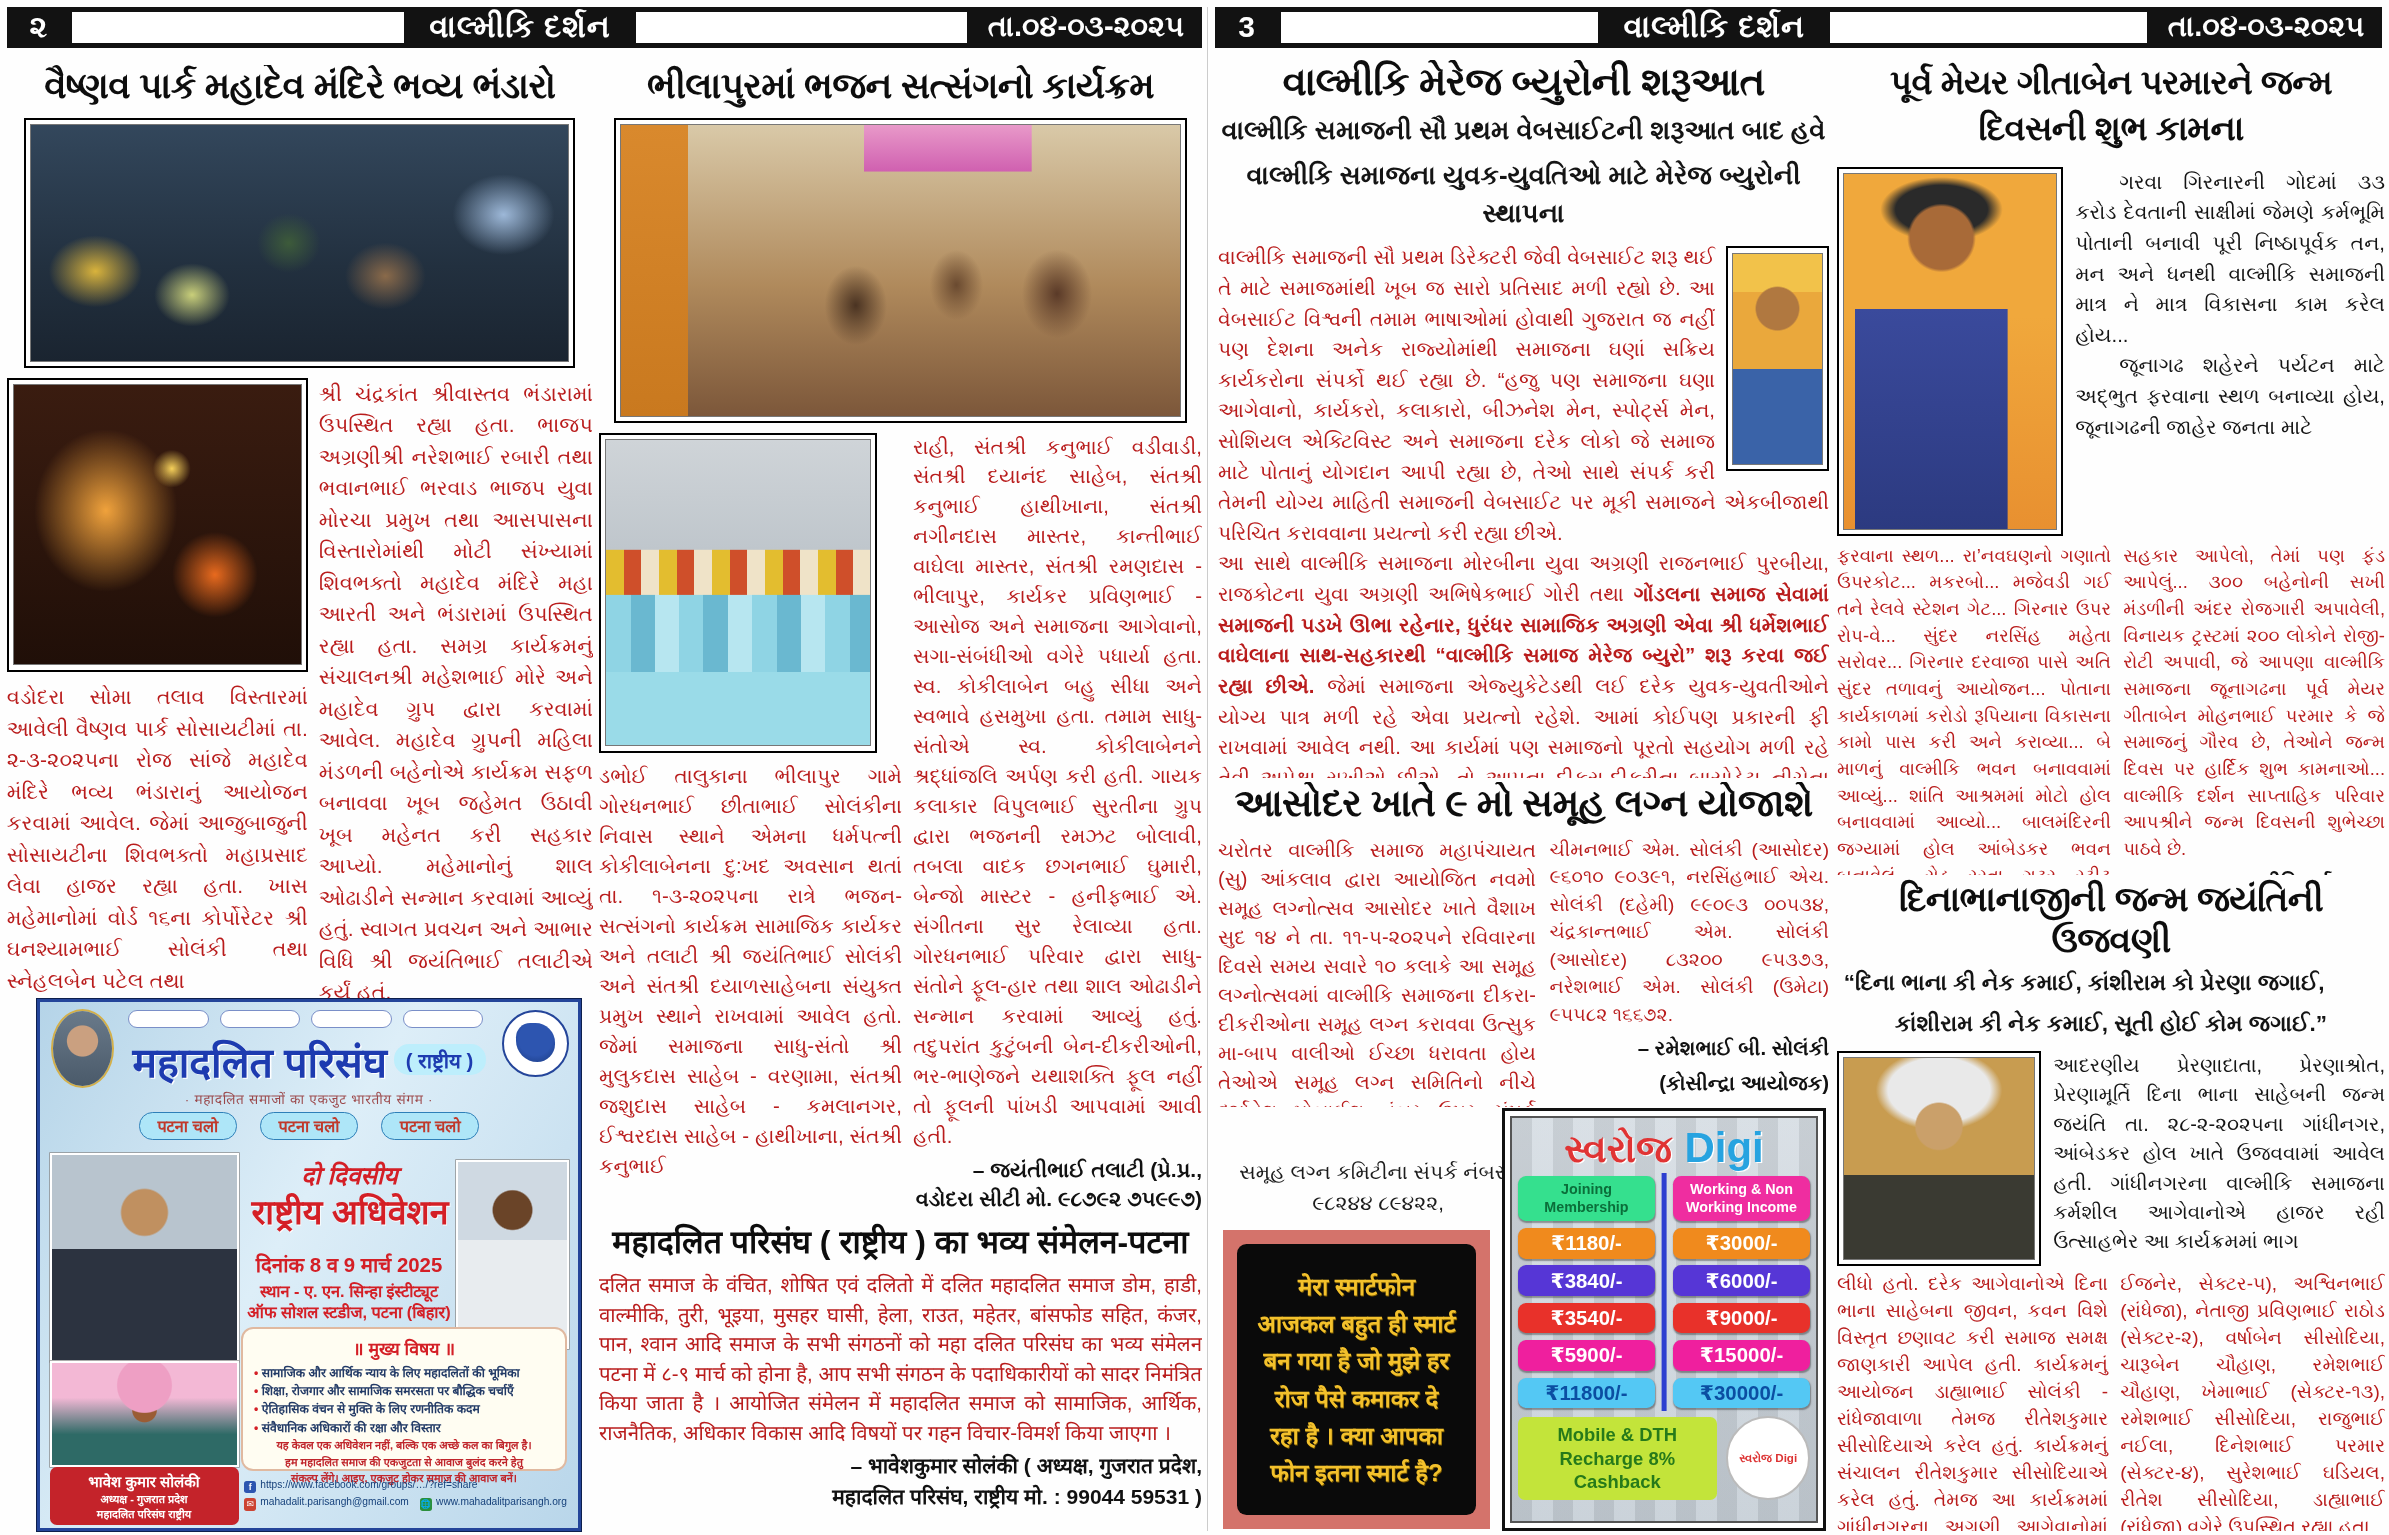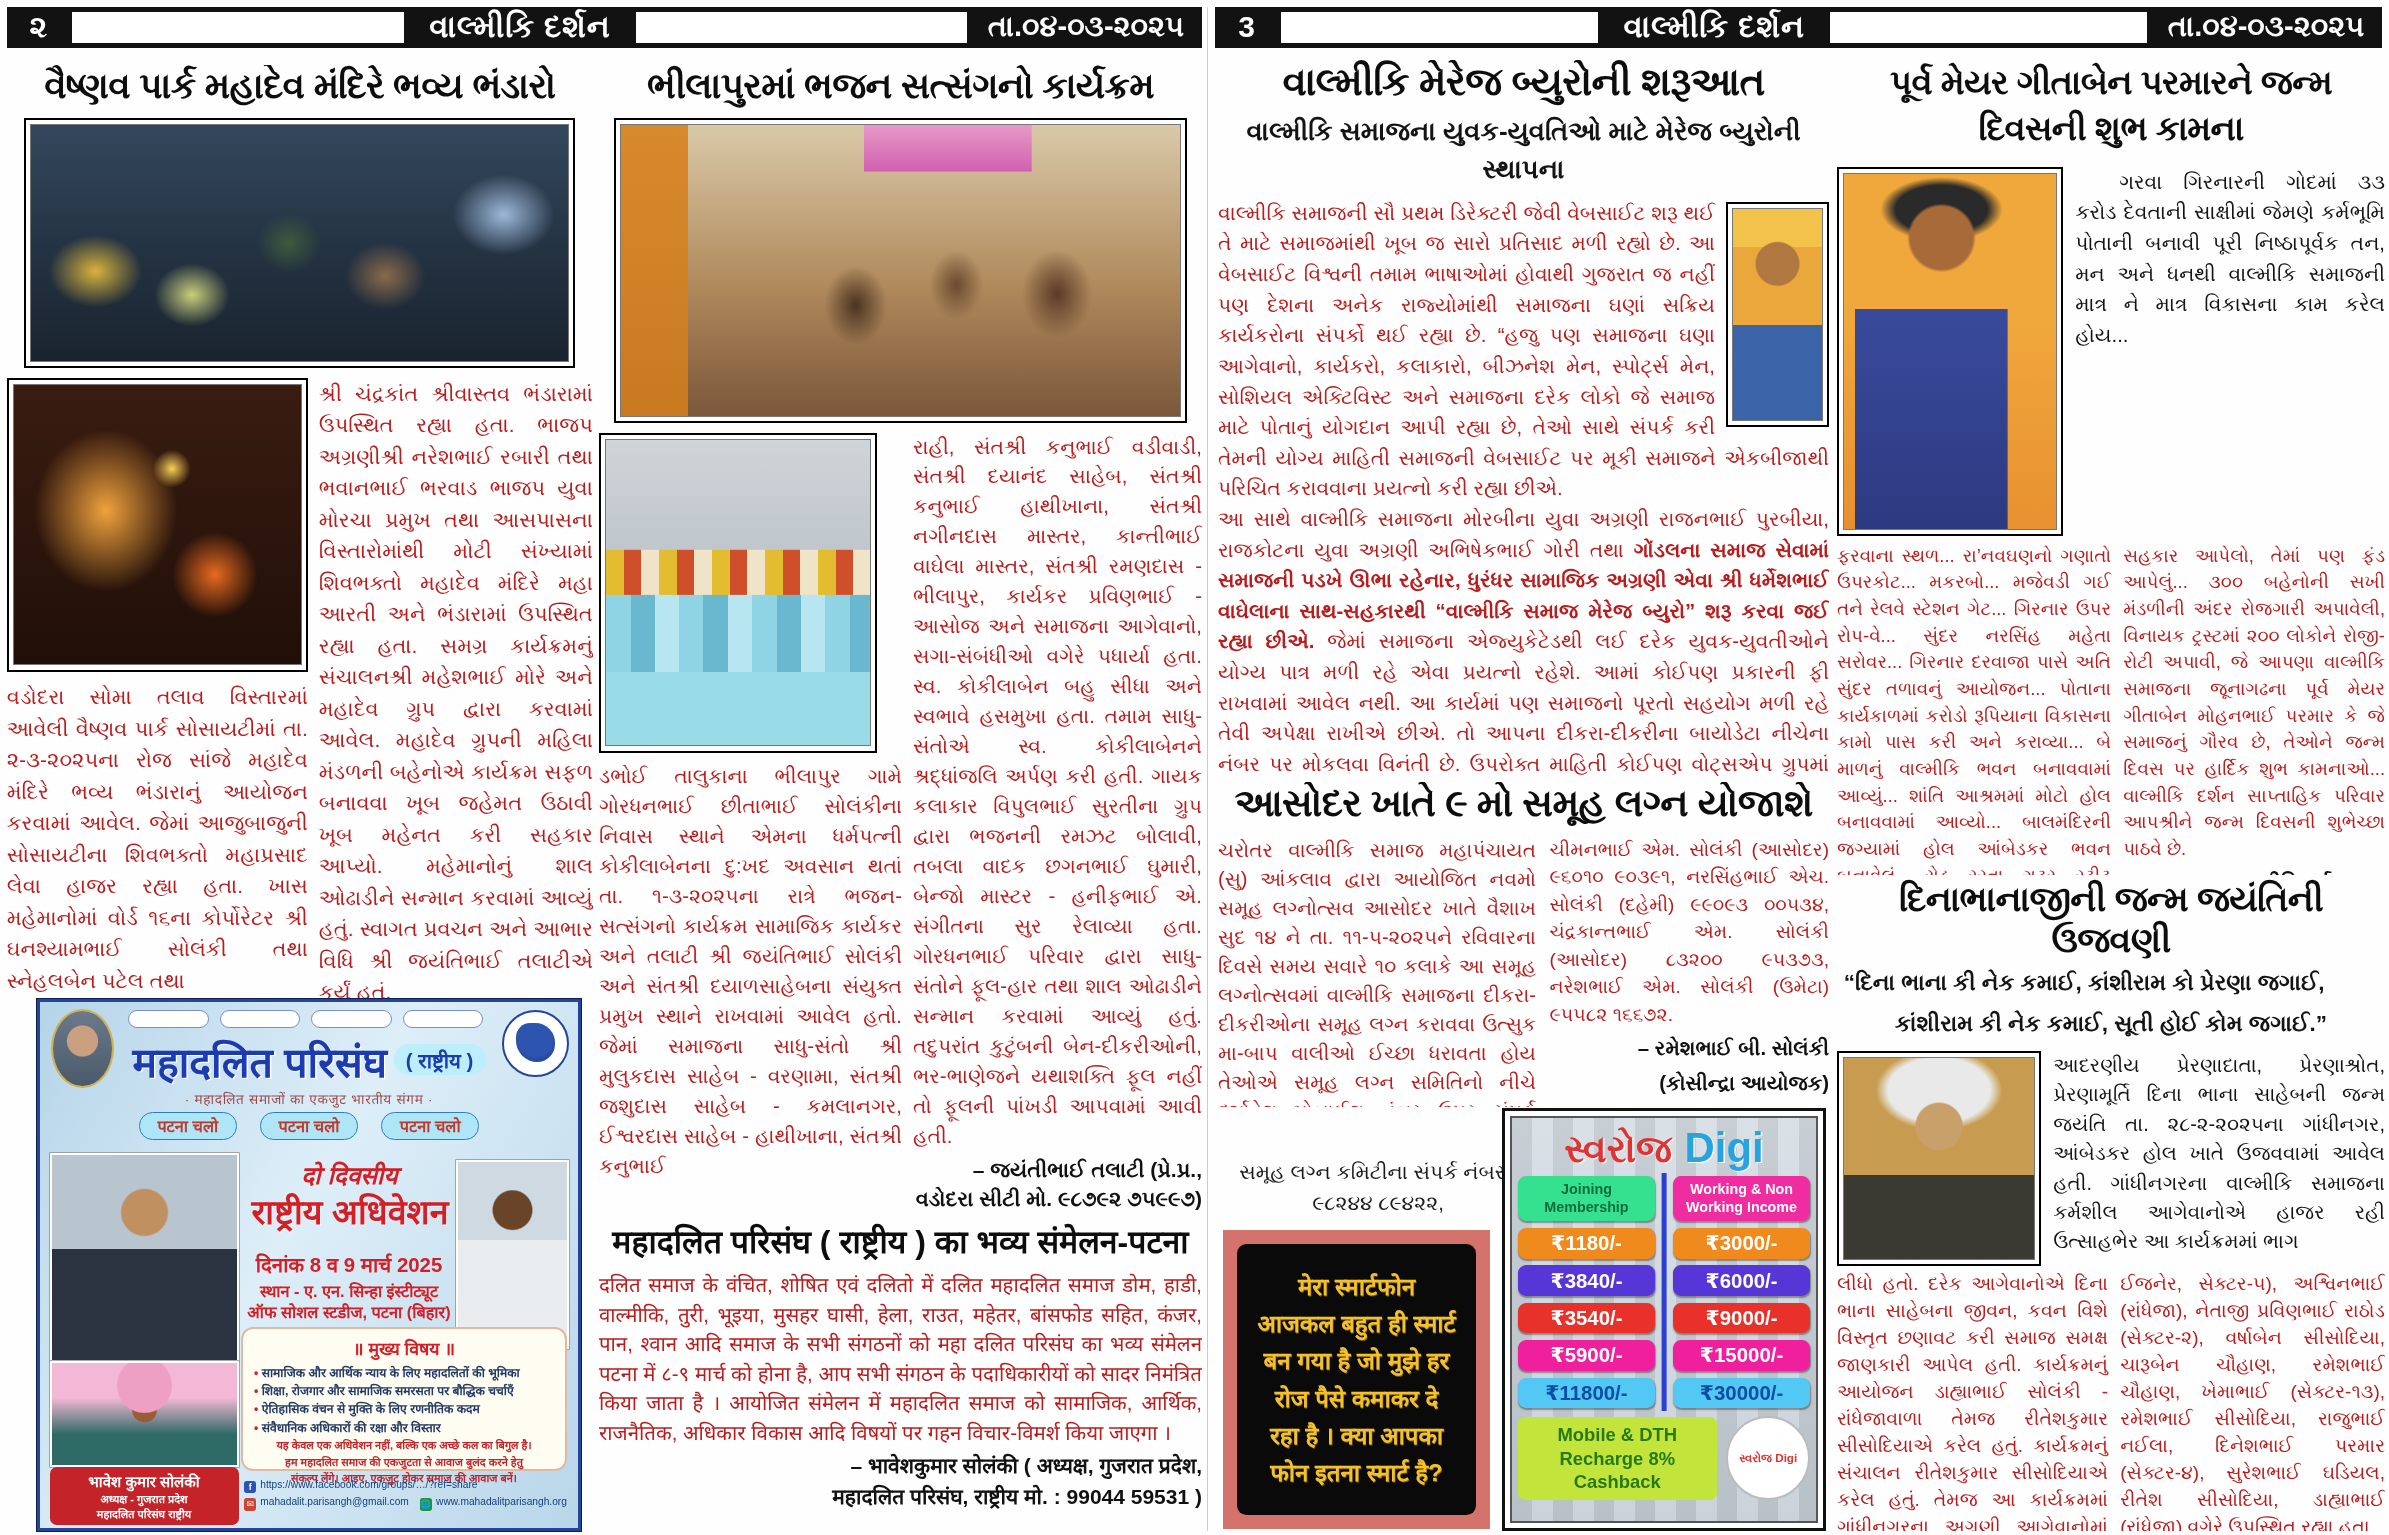--- a/index.html
+++ b/index.html
@@ -315,20 +315,21 @@
 
   <div class="art" id="artC">
     <div class="h1">महादलित परिसंघ ( राष्ट्रीय ) का भव्य संमेलन-पटना</div>
     <div class="body">दलित समाज के वंचित, शोषित एवं दलितो में दलित महादलित समाज डोम, हाडी, वाल्मीकि, तुरी, भूइया, मुसहर घासी, हेला, राउत, महेतर, बांसफोड सहित, कंजर, पान, श्वान आदि समाज के सभी संगठनों को महा दलित परिसंघ का भव्य संमेलन पटना में ८-९ मार्च को होना है, आप सभी संगठन के पदाधिकारीयों को सादर निमंत्रित किया जाता है । आयोजित संमेलन में महादलित समाज को सामाजिक, आर्थिक, राजनैतिक, अधिकार विकास आदि विषयों पर गहन विचार-विमर्श किया जाएगा ।</div>
     <div class="sig">– भावेशकुमार सोलंकी ( अध्यक्ष, गुजरात प्रदेश,</div>
     <div class="sig">महादलित परिसंघ, राष्ट्रीय मो. : 99044 59531 )</div>
   </div>
 
   <div class="art" id="artD">
     <div class="h1">વાલ્મીકિ મેરેજ બ્યુરોની શરૂઆત</div>
+    <div class="sub">વાલ્મીકિ સમાજની સૌ પ્રથમ વેબસાઈટની શરૂઆત બાદ હવે</div>
     <div class="sub" style="margin-top:8px;">વાલ્મીકિ સમાજના યુવક-યુવતિઓ માટે મેરેજ બ્યુરોની સ્થાપના</div>
     <div class="body">
       <div class="frame frameD">
           <div class="im im-groom"></div>
         </div>
       <span>વાલ્મીકિ સમાજની સૌ પ્રથમ ડિરેક્ટરી જેવી વેબસાઈટ શરૂ થઈ તે માટે સમાજમાંથી ખૂબ જ સારો પ્રતિસાદ મળી રહ્યો છે. આ વેબસાઈટ વિશ્વની તમામ ભાષાઓમાં હોવાથી ગુજરાત જ નહીં પણ દેશના અનેક રાજ્યોમાંથી સમાજના ઘણાં સક્રિય કાર્યકરોના સંપર્કો થઈ રહ્યા છે. “હજુ પણ સમાજના ઘણા આગેવાનો, કાર્યકરો, કલાકારો, બીઝનેશ મેન, સ્પોર્ટ્સ મેન, સોશિયલ એક્ટિવિસ્ટ અને સમાજના દરેક લોકો જે સમાજ માટે પોતાનું યોગદાન આપી રહ્યા છે, તેઓ સાથે સંપર્ક કરી તેમની યોગ્ય માહિતી સમાજની વેબસાઈટ પર મૂકી સમાજને એકબીજાથી પરિચિત કરાવવાના પ્રયત્નો કરી રહ્યા છીએ.</span><br>
       <span>આ સાથે વાલ્મીકિ સમાજના મોરબીના યુવા અગ્રણી રાજનભાઈ પુરબીયા, રાજકોટના યુવા અગ્રણી અભિષેકભાઈ ગોરી તથા </span><b>ગોંડલના સમાજ સેવામાં સમાજની પડખે ઊભા રહેનાર, ધુરંધર સામાજિક અગ્રણી એવા શ્રી ધર્મેશભાઈ વાઘેલાના સાથ-સહકારથી “વાલ્મીકિ સમાજ મેરેજ બ્યુરો” શરૂ કરવા જઈ રહ્યા છીએ.</b><span> જેમાં સમાજના એજ્યુકેટેડથી લઈ દરેક યુવક-યુવતીઓને યોગ્ય પાત્ર મળી રહે એવા પ્રયત્નો રહેશે. આમાં કોઈપણ પ્રકારની ફી રાખવામાં આવેલ નથી. આ કાર્યમાં પણ સમાજનો પૂરતો સહયોગ મળી રહે તેવી અપેક્ષા રાખીએ છીએ. તો આપના દીકરા-દીકરીના બાયોડેટા નીચેના નંબર પર મોકલવા વિનંતી છે. ઉપરોક્ત માહિતી કોઈપણ વોટ્સએપ ગ્રુપમાં મૂકવામાં આવશે નહિ અને મહિને રૂબરૂ મુલાકાત થાય તેવું આયોજન પણ થશે.</span>
     </div>
 
   </div>
@@ -386,20 +387,21 @@
 
   <div class="art" id="artF">
     <div class="h1">પૂર્વ મેયર ગીતાબેન પરમારને જન્મ</div>
     <div class="h1">દિવસની શુભ કામના</div>
     <div class="row">
       <div class="frame frameF">
           <div class="im im-geeta"></div>
         </div>
       <div class="beside">
         <p>ગરવા ગિરનારની ગોદમાં ૩૩ કરોડ દેવતાની સાક્ષીમાં જેમણે કર્મભૂમિ પોતાની બનાવી પૂરી નિષ્ઠાપૂર્વક તન, મન અને ધનથી વાલ્મીકિ સમાજની માત્ર ને માત્ર વિકાસના કામ કરેલ હોય...</p>
+        <p>જૂનાગઢ શહેરને પર્યટન માટે અદ્ભુત ફરવાના સ્થળ બનાવ્યા હોય, જૂનાગઢની જાહેર જનતા માટે</p>
       </div>
     </div>
     <div class="cols">
       <div class="c1 body">ફરવાના સ્થળ... રા’નવઘણનો ગણાતો ઉપરકોટ... મકરબો... મજેવડી ગઈ તને રેલવે સ્ટેશન ગેટ... ગિરનાર ઉપર રોપ-વે... સુંદર નરસિંહ મહેતા સરોવર... ગિરનાર દરવાજા પાસે અતિ સુંદર તળાવનું આયોજન... પોતાના કાર્યકાળમાં કરોડો રૂપિયાના વિકાસના કામો પાસ કરી અને કરાવ્યા... બે માળનું વાલ્મીકિ ભવન બનાવવામાં આવ્યું... શાંતિ આશ્રમમાં મોટો હોલ બનાવવામાં આવ્યો... બાલમંદિરની જગ્યામાં હોલ આંબેડકર ભવન બનાવેલું... રોડ, રસ્તા, ગટર, સ્ટ્રીટ લાઈટો, સીસી ટીવી કેમેરા, સાઉન્ડ સીસ્ટમમાં પણ</div>
       <div class="c2">
         <div class="body">સહકાર આપેલો, તેમાં પણ ફંડ આપેલું... ૩૦૦ બહેનોની સખી મંડળીની અંદર રોજગારી અપાવેલી, વિનાયક ટ્રસ્ટમાં ૨૦૦ લોકોને રોજી-રોટી અપાવી, જે આપણા વાલ્મીકિ સમાજના જૂનાગઢના પૂર્વ મેયર ગીતાબેન મોહનભાઈ પરમાર કે જે સમાજનું ગૌરવ છે, તેઓને જન્મ દિવસ પર હાર્દિક શુભ કામનાઓ... વાલ્મીકિ દર્શન સાપ્તાહિક પરિવાર આપશ્રીને જન્મ દિવસની શુભેચ્છા પાઠવે છે.</div>
         <div class="sig">– વાલ્મીકિ દર્શન ગ્રુપ,</div>
 
       </div>
     </div>

